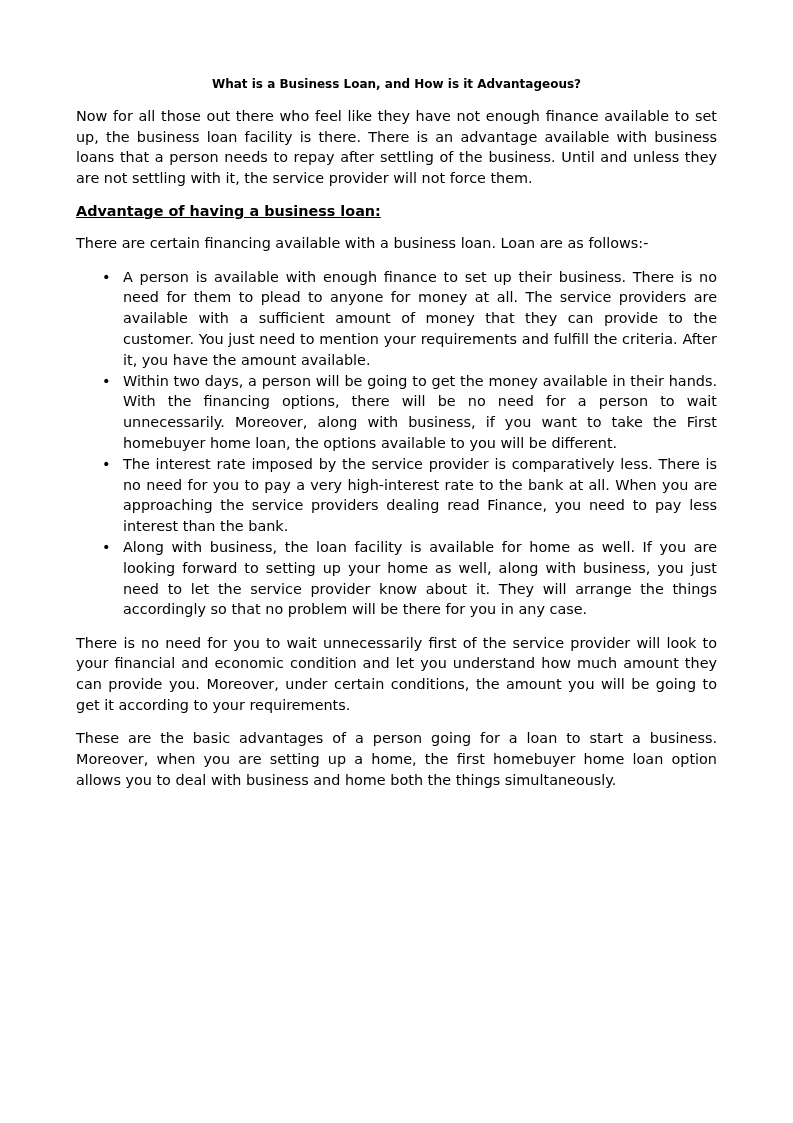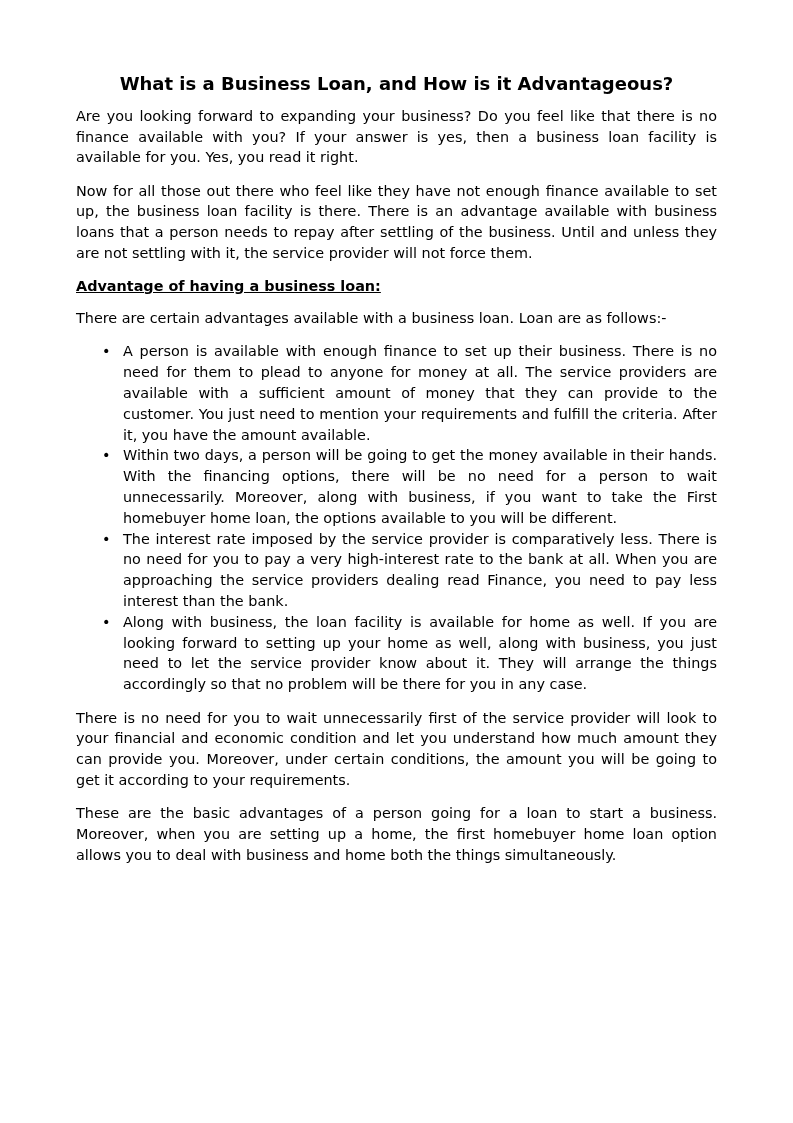--- a/index.html
+++ b/index.html
@@ -2,40 +2,39 @@
 <html><head>
 <meta charset="utf-8">
 <style>
   html, body { margin: 0; padding: 0; background: #ffffff; }
   body { width: 793px; height: 1123px; position: relative; overflow: hidden; }
   .page {
     position: absolute; left: 76px; top: 74px; width: 641px;
     font-family: "DejaVu Sans", sans-serif; font-size: 14.4px; line-height: 20.8px;
     color: #000000;
   }
-  .title { text-align: center; font-weight: bold; font-size: 18px; margin: 0 0 11px 0; }
+  .title { text-align: center; font-weight: bold; font-size: 12px; margin: 0 0 11px 0; }
   p { margin: 0 0 12.5px 0; text-align: justify; }
   .heading { font-weight: bold; text-decoration: underline; margin: 8px 0 11px 0; text-align: left; }
   ul { margin: 0 0 12.5px 0; padding: 0; list-style: none; }
   li { position: relative; padding-left: 47px; text-align: justify; margin: 0; }
   li .bullet { position: absolute; left: 26px; top: 0; }
   b { font-weight: normal; margin-top: 48px; }
 </style>
 </head>
 <body>
 
 <div class="page">
   <div class="title">What is a Business Loan, and How is it Advantageous?</div>
 
-  <p>Are you looking forward to expanding your business? Do you feel like that there is no finance available with you? If your answer is yes, then a business loan facility is available for you. Yes, you read it right.</p>
   <p>Now for all those out there who feel like they have not enough finance available to set up, the business loan facility is there. There is an advantage available with business loans that a person needs to repay after settling of the business. Until and unless they are not settling with it, the service provider will not force them.</p>
 
   <div class="heading">Advantage of having a business loan:</div>
 
-  <p><span>There are certain advantages available with a </span><b>business loan</b><span>. Loan are as follows:-</span></p>
+  <p><span>There are certain financing available with a </span><b>business loan</b><span>. Loan are as follows:-</span></p>
 
   <ul>
     <li><span class="bullet">•</span><span>A person is available with enough finance to set up their business. There is no need for them to plead to anyone for money at all. The service providers are available with a sufficient amount of money that they can provide to the customer. You just need to mention your requirements and fulfill the criteria. After it, you have the amount available.</span></li>
     <li><span class="bullet">•</span><span>Within two days, a person will be going to get the money available in their hands. With the financing options, there will be no need for a person to wait unnecessarily. Moreover, along with business, if you want to take the First homebuyer home loan, the options available to you will be different.</span></li>
     <li><span class="bullet">•</span><span>The interest rate imposed by the service provider is comparatively less. There is no need for you to pay a very high-interest rate to the bank at all. When you are approaching the service providers dealing read Finance, you need to pay less interest than the bank.</span></li>
     <li><span class="bullet">•</span><span>Along with business, the loan facility is available for home as well. If you are looking forward to setting up your home as well, along with business, you just need to let the service provider know about it. They will arrange the things accordingly so that no problem will be there for you in any case.</span></li>
   </ul>
 
   <p>There is no need for you to wait unnecessarily first of the service provider will look to your financial and economic condition and let you understand how much amount they can provide you. Moreover, under certain conditions, the amount you will be going to get it according to your requirements.</p>
 

